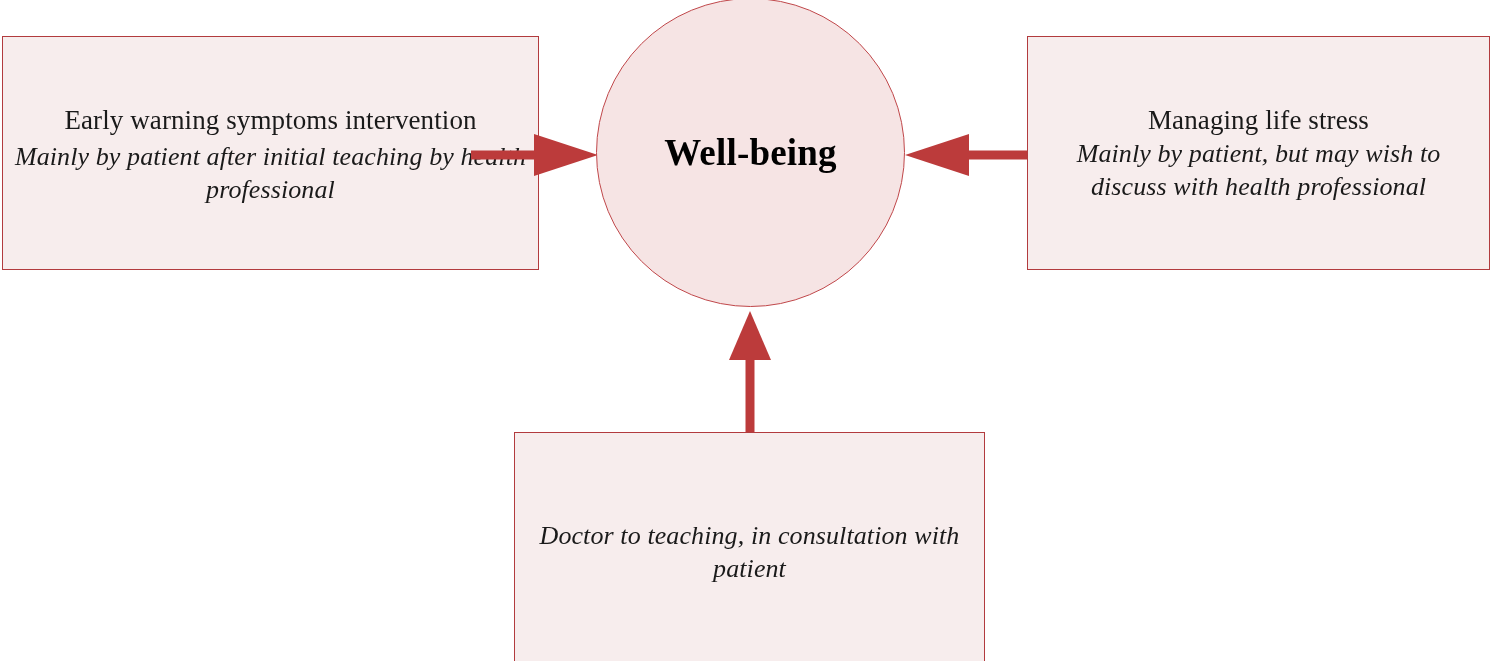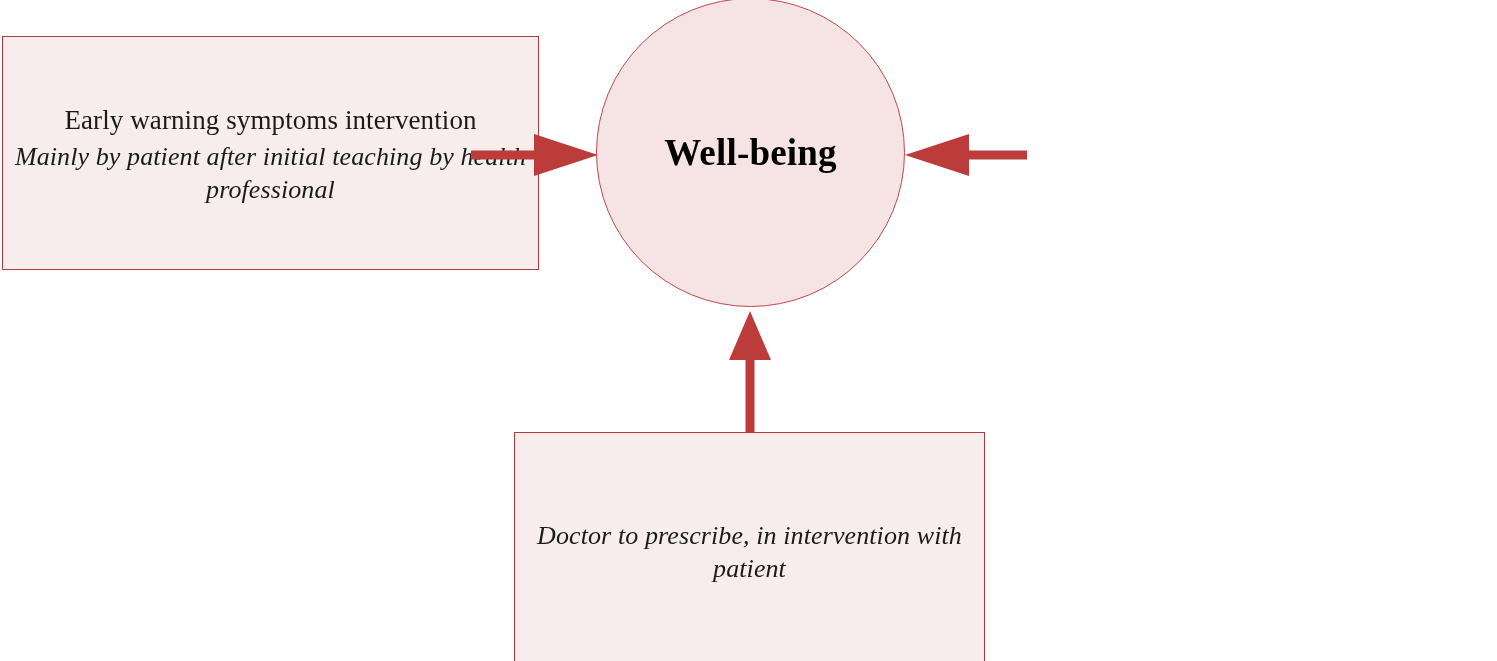--- a/index.html
+++ b/index.html
@@ -109,23 +109,27 @@
 </head>
 <body>
 
 <div id="diagram">
 
   <div class="node-box" id="box-early">
     <div class="node-title">Early warning symptoms intervention</div>
     <div class="node-sub">Mainly by patient after initial teaching by health professional</div>
   </div>
 
+  <div class="node-box" id="box-stress">
+    <div class="node-title">Managing life stress</div>
+    <div class="node-sub">Mainly by patient, but may wish to discuss with health professional</div>
+  </div>
 
   <div class="node-box" id="box-medication">
-    <div class="node-sub">Doctor to prescribe, in intervention with patient</div>
+    <div class="node-sub">Doctor to teaching, in consultation with patient</div>
   </div>
 
   <svg id="arrow-layer" width="1497" height="661" viewBox="0 0 1497 661">
 
     <g>
       <line x1="471" y1="155" x2="536" y2="155" stroke="#bc3b3b" stroke-width="9"></line>
       <polygon points="534,134 598,155 534,176" fill="#bc3b3b"></polygon>
     </g>
 
     <g>

